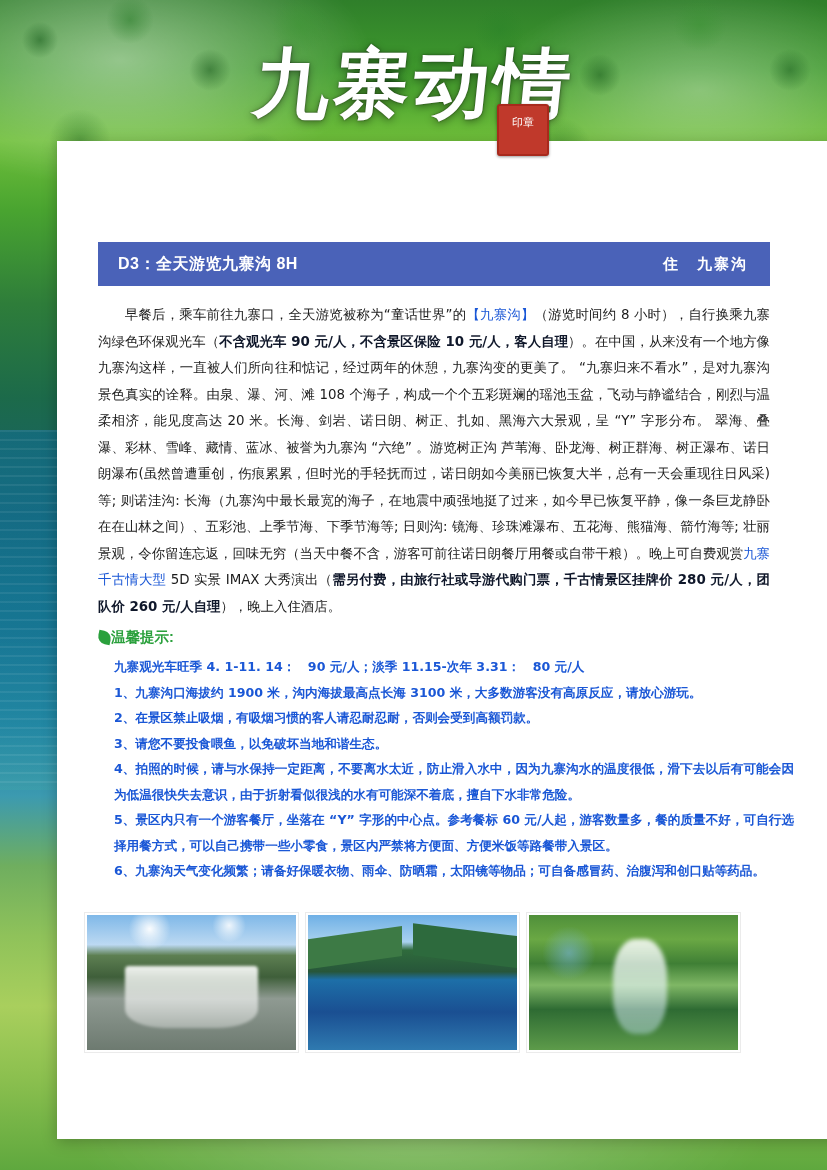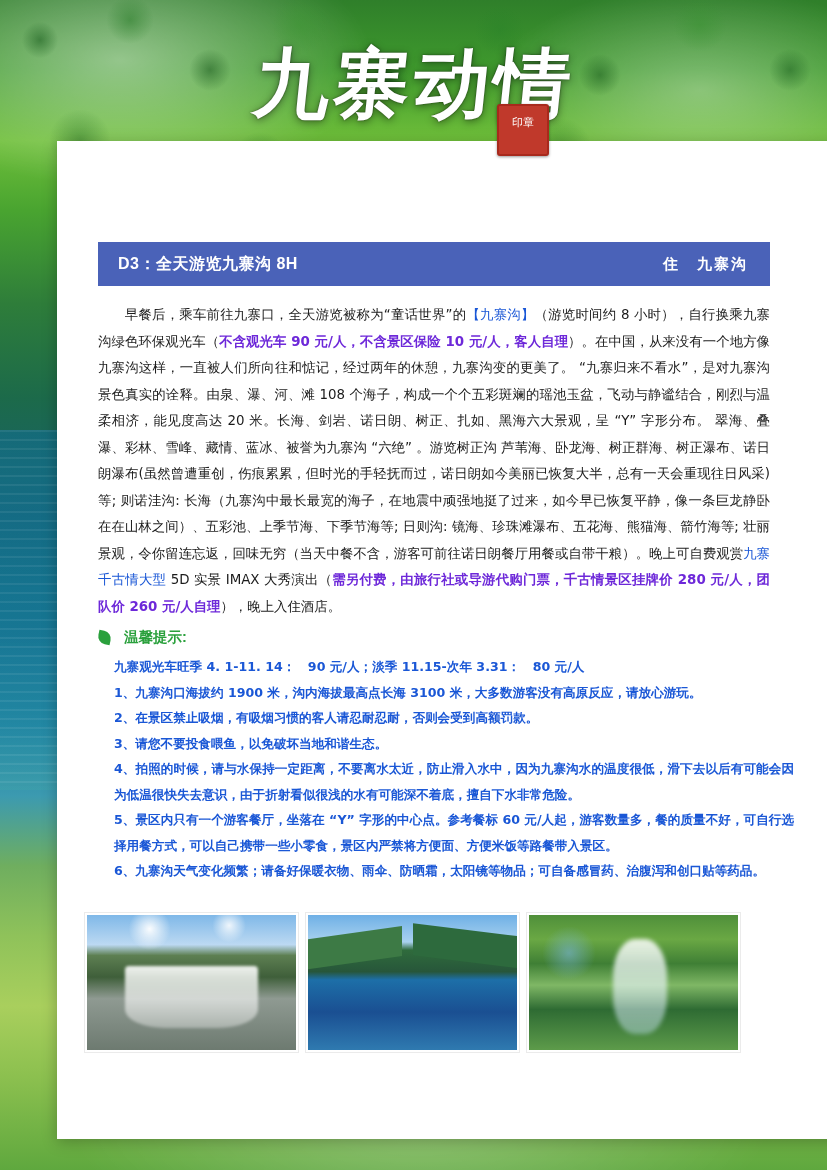--- a/index.html
+++ b/index.html
@@ -145,26 +145,26 @@
 
   
   #body-text {
     position:absolute; left:41px; top:161px; width:672px;
     font-size:13.4px; line-height:26.5px; color:#1b1b1b;
     text-align: justify;
     text-indent: 2em;
     font-family:"DejaVu Sans","Liberation Sans",sans-serif;
   }
   .blue { color:#1a57d6; }
-  .red-b { color:#6d28d9; font-weight:700; }
+  .red-b { color:#0f172a; font-weight:700; }
 
   
   #tips-head {
     position:absolute; left:41px; top:487px;
-    display:flex; align-items:center; gap:13px;
+    display:flex; align-items:center; gap:0;
     font-size:14.5px; font-weight:700; color:#2aa03c;
   }
   #tips-head .leaf {
     width:13px; height:13px; background:#2aa03c;
     border-radius: 0 62% 0 62%;
     transform: rotate(12deg);
     display:inline-block;
   }
   #tips-list {
     position:absolute; left:57px; top:513px; width:680px;

